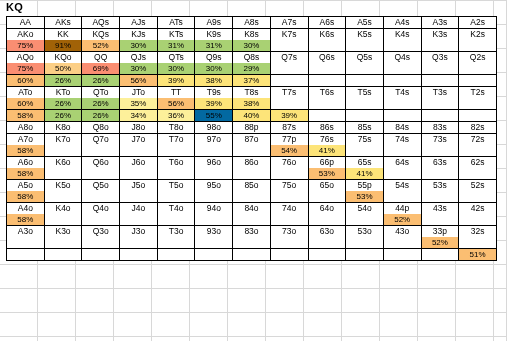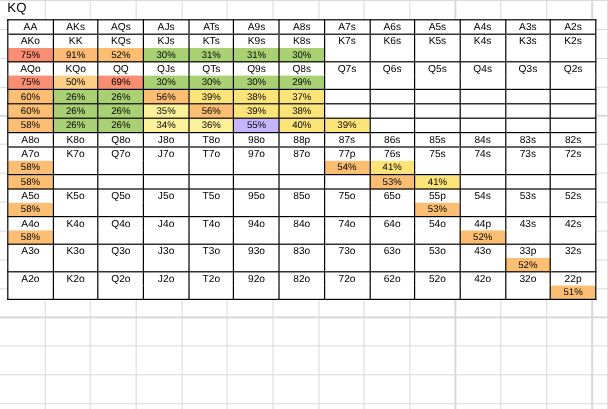--- a/index.html
+++ b/index.html
@@ -14,21 +14,21 @@
   #backdrop{
     position:absolute;inset:0;
     background-image:
       repeating-linear-gradient(to right, #d8d8d8 0 1px, transparent 1px 38px),
       repeating-linear-gradient(to bottom, #d8d8d8 0 1px, transparent 1px 24px);
     background-position:-1px 0px;
   }
 
   #title{
     position:absolute;left:6px;top:1px;
-    font-size:11px;font-weight:normal;color:#000;
+    font-size:11px;font-weight:bold;color:#000;
     letter-spacing:0.3px;line-height:13px;
     z-index:3;
   }
 
   table.grid{
     position:absolute;
     left:6px;top:16px;
     border-collapse:collapse;
     table-layout:fixed;
     background:#fff;
@@ -115,21 +115,21 @@
           <td class="hand">K8s</td>
           <td class="hand">K7s</td>
           <td class="hand">K6s</td>
           <td class="hand">K5s</td>
           <td class="hand">K4s</td>
           <td class="hand">K3s</td>
           <td class="hand">K2s</td>
         </tr>
         <tr class="pctrow">
           <td class="pct" style="background: rgb(250, 142, 114);">75%</td>
-          <td class="pct" style="background: #fdba74;">91%</td>
+          <td class="pct" style="background: #a16207;">91%</td>
           <td class="pct" style="background: rgb(251, 190, 114);">52%</td>
           <td class="pct" style="background: rgb(169, 209, 115);">30%</td>
           <td class="pct" style="background: rgb(169, 209, 115);">31%</td>
           <td class="pct" style="background: rgb(169, 209, 115);">31%</td>
           <td class="pct" style="background: rgb(169, 209, 115);">30%</td>
           <td class="pct empty" style="background: rgb(255, 255, 255);"></td>
           <td class="pct empty" style="background: rgb(255, 255, 255);"></td>
           <td class="pct empty" style="background: rgb(255, 255, 255);"></td>
           <td class="pct empty" style="background: rgb(255, 255, 255);"></td>
           <td class="pct empty" style="background: rgb(255, 255, 255);"></td>
@@ -173,20 +173,35 @@
           <td class="pct" style="background: rgb(253, 228, 121);">39%</td>
           <td class="pct" style="background: rgb(253, 228, 121);">38%</td>
           <td class="pct" style="background: rgb(253, 228, 121);">37%</td>
           <td class="pct empty" style="background: rgb(255, 255, 255);"></td>
           <td class="pct empty" style="background: rgb(255, 255, 255);"></td>
           <td class="pct empty" style="background: rgb(255, 255, 255);"></td>
           <td class="pct empty" style="background: rgb(255, 255, 255);"></td>
           <td class="pct empty" style="background: rgb(255, 255, 255);"></td>
           <td class="pct empty" style="background: rgb(255, 255, 255);"></td>
         </tr>
+        <tr class="handrow">
+          <td class="hand">ATo</td>
+          <td class="hand">KTo</td>
+          <td class="hand">QTo</td>
+          <td class="hand">JTo</td>
+          <td class="hand">TT</td>
+          <td class="hand">T9s</td>
+          <td class="hand">T8s</td>
+          <td class="hand">T7s</td>
+          <td class="hand">T6s</td>
+          <td class="hand">T5s</td>
+          <td class="hand">T4s</td>
+          <td class="hand">T3s</td>
+          <td class="hand">T2s</td>
+        </tr>
         <tr class="pctrow">
           <td class="pct" style="background: rgb(251, 190, 114);">60%</td>
           <td class="pct" style="background: rgb(169, 209, 115);">26%</td>
           <td class="pct" style="background: rgb(169, 209, 115);">26%</td>
           <td class="pct" style="background: rgb(253, 240, 154);">35%</td>
           <td class="pct" style="background: rgb(251, 190, 114);">56%</td>
           <td class="pct" style="background: rgb(253, 228, 121);">39%</td>
           <td class="pct" style="background: rgb(253, 228, 121);">38%</td>
           <td class="pct empty" style="background: rgb(255, 255, 255);"></td>
           <td class="pct empty" style="background: rgb(255, 255, 255);"></td>
@@ -194,21 +209,21 @@
           <td class="pct empty" style="background: rgb(255, 255, 255);"></td>
           <td class="pct empty" style="background: rgb(255, 255, 255);"></td>
           <td class="pct empty" style="background: rgb(255, 255, 255);"></td>
         </tr>
         <tr class="pctrow">
           <td class="pct" style="background: rgb(251, 190, 114);">58%</td>
           <td class="pct" style="background: rgb(169, 209, 115);">26%</td>
           <td class="pct" style="background: rgb(169, 209, 115);">26%</td>
           <td class="pct" style="background: rgb(253, 240, 154);">34%</td>
           <td class="pct" style="background: rgb(253, 240, 154);">36%</td>
-          <td class="pct" style="background: #c4b5fd;">55%</td>
+          <td class="pct" style="background: #0369a1;">55%</td>
           <td class="pct" style="background: rgb(253, 228, 121);">40%</td>
           <td class="pct" style="background: rgb(253, 228, 121);">39%</td>
           <td class="pct empty" style="background: rgb(255, 255, 255);"></td>
           <td class="pct empty" style="background: rgb(255, 255, 255);"></td>
           <td class="pct empty" style="background: rgb(255, 255, 255);"></td>
           <td class="pct empty" style="background: rgb(255, 255, 255);"></td>
           <td class="pct empty" style="background: rgb(255, 255, 255);"></td>
         </tr>
         <tr class="handrow">
           <td class="hand">A8o</td>
@@ -248,20 +263,35 @@
           <td class="pct empty" style="background: rgb(255, 255, 255);"></td>
           <td class="pct empty" style="background: rgb(255, 255, 255);"></td>
           <td class="pct empty" style="background: rgb(255, 255, 255);"></td>
           <td class="pct" style="background: rgb(251, 190, 114);">54%</td>
           <td class="pct" style="background: rgb(253, 228, 121);">41%</td>
           <td class="pct empty" style="background: rgb(255, 255, 255);"></td>
           <td class="pct empty" style="background: rgb(255, 255, 255);"></td>
           <td class="pct empty" style="background: rgb(255, 255, 255);"></td>
           <td class="pct empty" style="background: rgb(255, 255, 255);"></td>
         </tr>
+        <tr class="handrow">
+          <td class="hand">A6o</td>
+          <td class="hand">K6o</td>
+          <td class="hand">Q6o</td>
+          <td class="hand">J6o</td>
+          <td class="hand">T6o</td>
+          <td class="hand">96o</td>
+          <td class="hand">86o</td>
+          <td class="hand">76o</td>
+          <td class="hand">66p</td>
+          <td class="hand">65s</td>
+          <td class="hand">64s</td>
+          <td class="hand">63s</td>
+          <td class="hand">62s</td>
+        </tr>
         <tr class="pctrow">
           <td class="pct" style="background: rgb(251, 190, 114);">58%</td>
           <td class="pct empty" style="background: rgb(255, 255, 255);"></td>
           <td class="pct empty" style="background: rgb(255, 255, 255);"></td>
           <td class="pct empty" style="background: rgb(255, 255, 255);"></td>
           <td class="pct empty" style="background: rgb(255, 255, 255);"></td>
           <td class="pct empty" style="background: rgb(255, 255, 255);"></td>
           <td class="pct empty" style="background: rgb(255, 255, 255);"></td>
           <td class="pct empty" style="background: rgb(255, 255, 255);"></td>
           <td class="pct" style="background: rgb(251, 190, 114);">53%</td>
@@ -353,35 +383,20 @@
           <td class="pct empty" style="background: rgb(255, 255, 255);"></td>
           <td class="pct empty" style="background: rgb(255, 255, 255);"></td>
           <td class="pct empty" style="background: rgb(255, 255, 255);"></td>
           <td class="pct empty" style="background: rgb(255, 255, 255);"></td>
           <td class="pct empty" style="background: rgb(255, 255, 255);"></td>
           <td class="pct empty" style="background: rgb(255, 255, 255);"></td>
           <td class="pct empty" style="background: rgb(255, 255, 255);"></td>
           <td class="pct" style="background: rgb(251, 190, 114);">52%</td>
           <td class="pct empty" style="background: rgb(255, 255, 255);"></td>
         </tr>
-        <tr class="handrow">
-          <td class="hand">A2o</td>
-          <td class="hand">K2o</td>
-          <td class="hand">Q2o</td>
-          <td class="hand">J2o</td>
-          <td class="hand">T2o</td>
-          <td class="hand">92o</td>
-          <td class="hand">82o</td>
-          <td class="hand">72o</td>
-          <td class="hand">62o</td>
-          <td class="hand">52o</td>
-          <td class="hand">42o</td>
-          <td class="hand">32o</td>
-          <td class="hand">22p</td>
-        </tr>
         <tr class="pctrow">
           <td class="pct empty" style="background: rgb(255, 255, 255);"></td>
           <td class="pct empty" style="background: rgb(255, 255, 255);"></td>
           <td class="pct empty" style="background: rgb(255, 255, 255);"></td>
           <td class="pct empty" style="background: rgb(255, 255, 255);"></td>
           <td class="pct empty" style="background: rgb(255, 255, 255);"></td>
           <td class="pct empty" style="background: rgb(255, 255, 255);"></td>
           <td class="pct empty" style="background: rgb(255, 255, 255);"></td>
           <td class="pct empty" style="background: rgb(255, 255, 255);"></td>
           <td class="pct empty" style="background: rgb(255, 255, 255);"></td>

